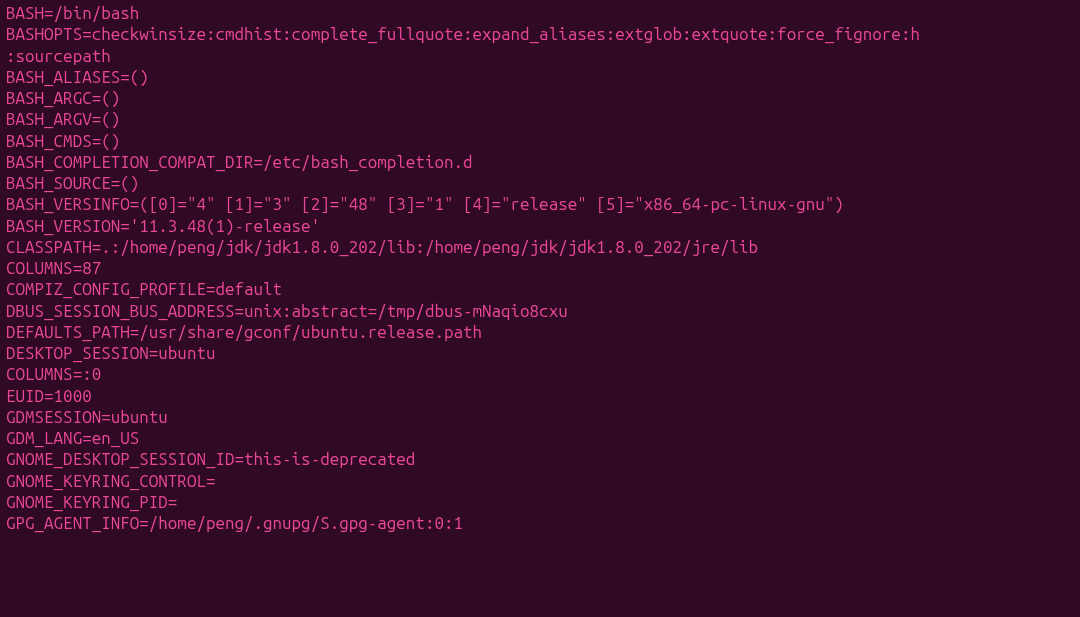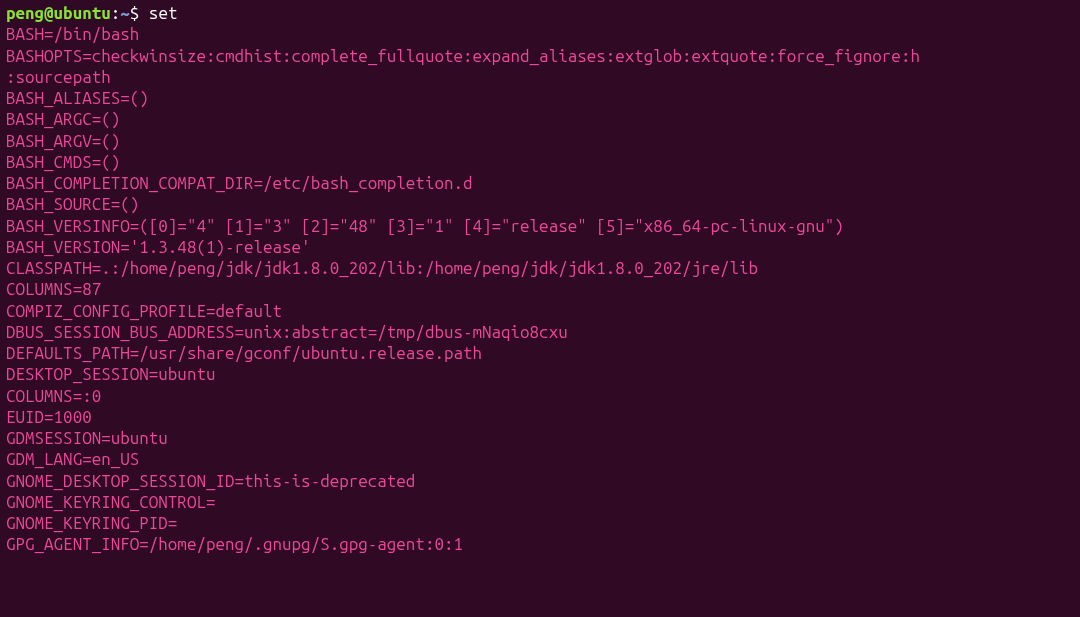--- a/index.html
+++ b/index.html
@@ -45,35 +45,32 @@
     }
     .output-line {
       display: block;
       color: #ec4899;
     }
   </style>
 </head>
 <body>
 
 <div class="terminal">
-  <span class="prompt-line">
-    <span class="prompt-user">peng@ubuntu</span><span class="prompt-colon">:</span><span class="prompt-path">~</span><span class="prompt-dollar">$</span> <span class="command">set</span>
-  </span>
   <div id="output-container">
       <span class="output-line">BASH=/bin/bash</span>
       <span class="output-line">BASHOPTS=checkwinsize:cmdhist:complete_fullquote:expand_aliases:extglob:extquote:force_fignore:h</span>
       <span class="output-line">:sourcepath</span>
       <span class="output-line">BASH_ALIASES=()</span>
       <span class="output-line">BASH_ARGC=()</span>
       <span class="output-line">BASH_ARGV=()</span>
       <span class="output-line">BASH_CMDS=()</span>
       <span class="output-line">BASH_COMPLETION_COMPAT_DIR=/etc/bash_completion.d</span>
       <span class="output-line">BASH_SOURCE=()</span>
       <span class="output-line">BASH_VERSINFO=([0]="4" [1]="3" [2]="48" [3]="1" [4]="release" [5]="x86_64-pc-linux-gnu")</span>
-      <span class="output-line">BASH_VERSION='1.3.48(1)-release'</span>
+      <span class="output-line">BASH_VERSION='11.3.48(1)-release'</span>
       <span class="output-line">CLASSPATH=.:/home/peng/jdk/jdk1.8.0_202/lib:/home/peng/jdk/jdk1.8.0_202/jre/lib</span>
       <span class="output-line">COLUMNS=87</span>
       <span class="output-line">COMPIZ_CONFIG_PROFILE=default</span>
       <span class="output-line">DBUS_SESSION_BUS_ADDRESS=unix:abstract=/tmp/dbus-mNaqio8cxu</span>
       <span class="output-line">DEFAULTS_PATH=/usr/share/gconf/ubuntu.release.path</span>
       <span class="output-line">DESKTOP_SESSION=ubuntu</span>
       <span class="output-line">COLUMNS=:0</span>
       <span class="output-line">EUID=1000</span>
       <span class="output-line">GDMSESSION=ubuntu</span>
       <span class="output-line">GDM_LANG=en_US</span>

